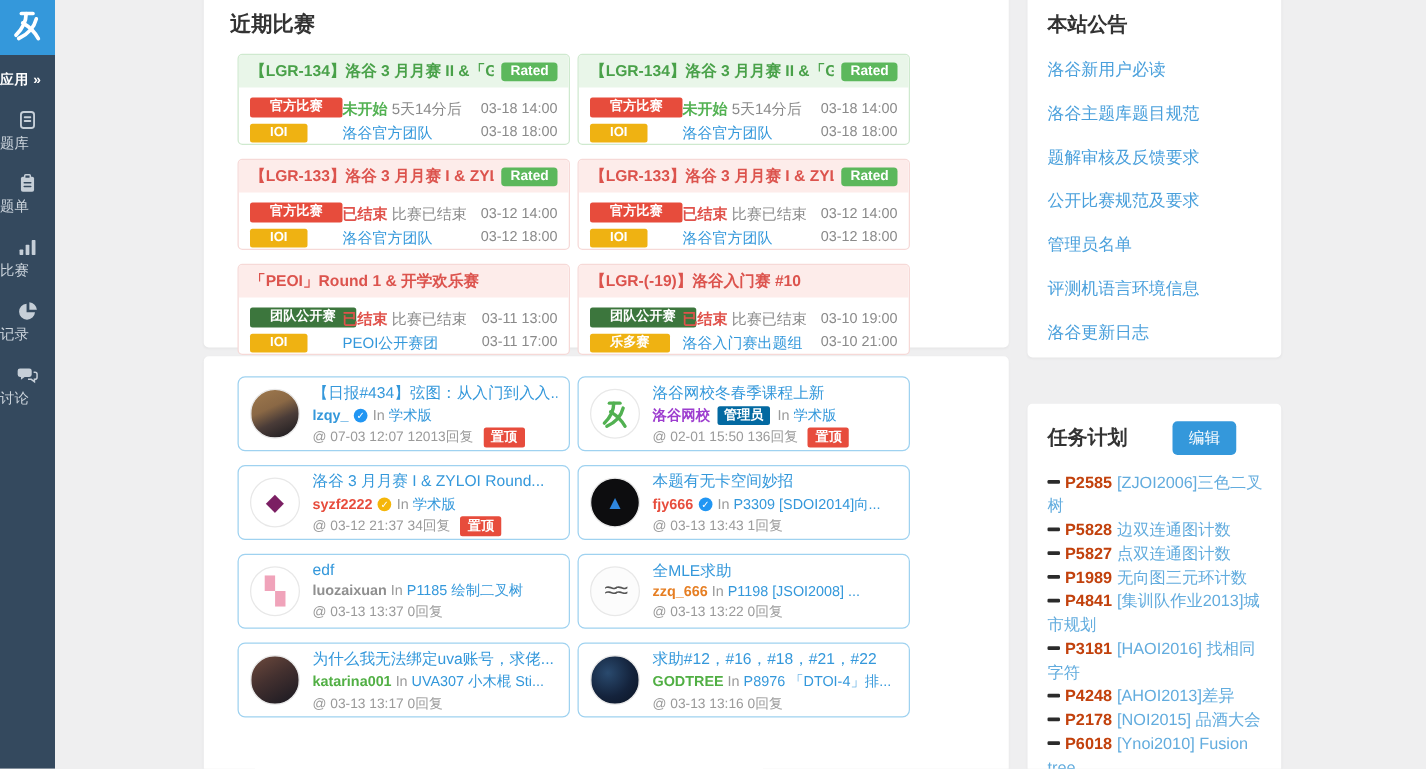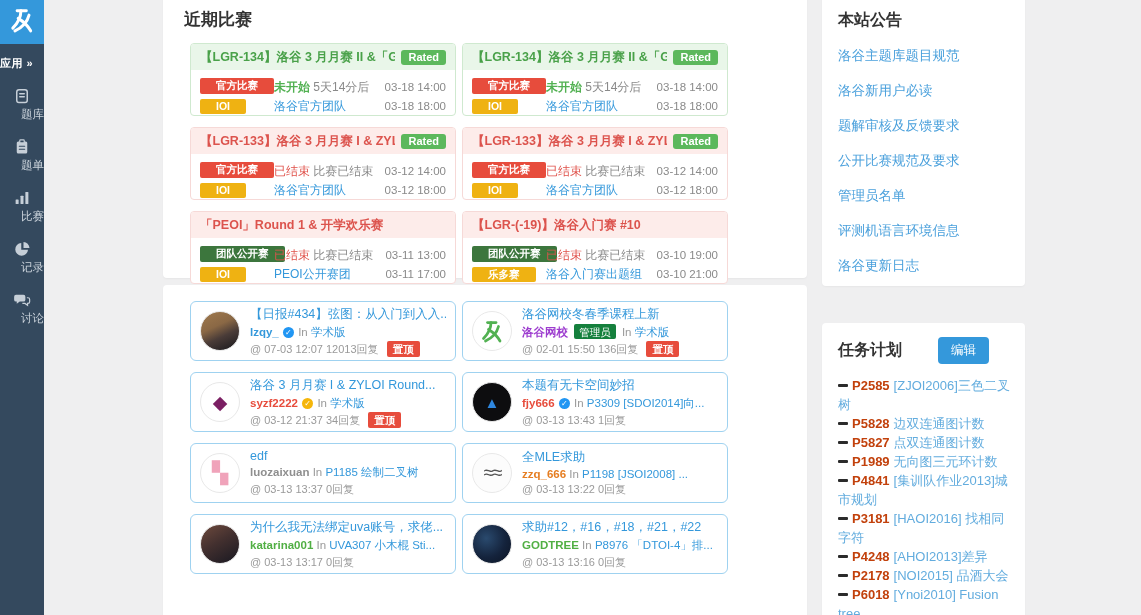--- a/index.html
+++ b/index.html
@@ -8,21 +8,21 @@
     position: relative;
     overflow: hidden;
     background: #efeff0;
     font-family: "Liberation Sans", "DejaVu Sans", sans-serif;
     color: #333;
   }
   
   .sidebar { position:absolute; left:0; top:0; width:44px; height:615px; background:#34495e; z-index:5; }
   .logo-box { width:44px; height:44px; background:#3498db; display:flex; align-items:center; justify-content:center; }
   .apps-row { margin-top:12px; font-size:11px; color:#ffffff; font-weight:bold; letter-spacing:0.5px; }
-  .nav-item { margin-top:16px; text-align:right; color:#cdd5dd; font-size:11.5px; cursor:pointer; }
+  .nav-item { margin-top:16px; text-align:left; color:#cdd5dd; font-size:11.5px; cursor:pointer; }
   .nav-item svg { display:block; margin:0 auto 2px auto; color:#c6cfd8; }
   
   .panel { position:absolute; background:#ffffff; border-radius:4px; box-shadow:0 1px 2px rgba(0,0,0,0.04); }
   .panel-title { font-size:17px; font-weight:bold; color:#333; }
   
   #contest-panel { left:163px; top:-8px; width:644px; height:286px; padding:16px 0 0 21px; }
   #contest-panel .panel-title { margin-bottom:12px; }
   .contest-grid { margin-left:6px; display:grid; grid-template-columns:266px 266px; gap:11px 6px; }
   .contest-card { border:1px solid; border-radius:4px; overflow:hidden; background:#fff; height:73px; }
   .cc-green { border-color:#cfe9cf; }
@@ -33,39 +33,39 @@
   .cc-title { white-space:nowrap; overflow:hidden; max-width:208px; }
   .rated-badge { flex:none; margin-left:6px; background:#5cb85c; color:#fff; font-size:11px; font-weight:bold; border-radius:3px; padding:2px 7px; line-height:1; }
   .cc-body { display:flex; padding:8px 9px 0 9px; font-size:12px; }
   .cc-tags { width:74px; display:flex; flex-direction:column; align-items:flex-start; gap:5px; }
   .tag { color:#fff; font-size:10.5px; font-weight:bold; padding:2px 16px; border-radius:2px; line-height:1.1; white-space:nowrap; }
   .tag-red   { background:#e74c3c; }
   .tag-yellow{ background:#efb212; }
   .tag-dgreen{ background:#3c763d; }
   .cc-mid { flex:1; line-height:19px; white-space:nowrap; }
   .st-upcoming { color:#52b152; font-weight:bold; }
-  .st-ended    { color:#e0524b; font-weight:normal; }
+  .st-ended    { color:#e0524b; font-weight:bold; }
   .st-note { color:#8a8a8a; }
   .host-link { color:#3498db; text-decoration:none; cursor:pointer; }
   .cc-times { width:72px; text-align:right; color:#8a8a8a; line-height:19px; font-size:11.5px; }
   
   #discuss-panel { left:163px; top:285px; width:644px; height:345px; padding:16px 0 0 21px; }
   #discuss-panel .panel-title { margin-bottom:13px; }
   .discuss-grid { margin-left:6px; display:grid; grid-template-columns:266px 266px; gap:11px 6px; }
   .discuss-card { border:1px solid #9fd2f0; border-radius:6px; background:#fff; height:60px; padding:7px 9px; display:flex; gap:10px; align-items:center; overflow:hidden; }
   .avatar { flex:none; width:40px; height:40px; border-radius:50%; display:flex; align-items:center; justify-content:center; overflow:hidden; border:1px solid #e8e8e8; }
   .d-text { flex:1; min-width:0; }
   .d-title { display:block; color:#3498db; font-size:12.5px; white-space:nowrap; overflow:hidden; margin-bottom:2px; text-decoration:none; cursor:pointer; }
   .d-line2 { font-size:11.5px; color:#9a9a9a; white-space:nowrap; margin-bottom:2px; }
   .d-user { font-weight:bold; text-decoration:none; cursor:pointer; }
   .u-blue{color:#3498db} .u-purple{color:#9d3dcf} .u-red{color:#e74c3c}
   .u-gray{color:#8f8f8f} .u-orange{color:#e67e22} .u-green{color:#51af44}
   .chk { display:inline-block; width:11px; height:11px; border-radius:50%; color:#fff; font-size:8px; line-height:11px; text-align:center; vertical-align:1px; margin:0 1px; }
   .chk-blue{background:#2196f3} .chk-orange{background:#f5b60a}
-  .admin-badge { background:#15803d; color:#fff; font-size:10.5px; font-weight:normal; border-radius:2px; padding:1.5px 5px; margin:16px 3px; }
+  .admin-badge { background:#0369a1; color:#fff; font-size:10.5px; font-weight:bold; border-radius:2px; padding:1.5px 5px; margin:16px 3px; }
   .forum-link { color:#3498db; text-decoration:none; cursor:pointer; }
   .d-meta { font-size:11px; color:#9a9a9a; white-space:nowrap; }
   .pin-badge { background:#e74c3c; color:#fff; font-size:10.5px; font-weight:bold; border-radius:2px; padding:2px 6px; margin-left:5px; }
   
   .av-lzqy    { background:linear-gradient(155deg,#a07a4e 0%,#8a6845 38%,#4a3c38 62%,#17171c 100%); }
   .av-luogu   { background:#ffffff; }
   .av-syzf    { background:#ffffff; color:#7b1f63; font-size:19px; }
   .av-fjy     { background:#0d0d0f; color:#2e86de; font-size:15px; }
   .av-luozai  { background:#ffffff; color:#f0a3ba; font-size:21px; }
   .av-zzq     { background:#fcfcfc; color:#555; font-size:19px; letter-spacing:-2px; }
@@ -436,22 +436,22 @@
           <span>@ 03-13 13:16 0回复</span>
         </div>
       </div>
     </div>
 
   </div>
 </div>
 
 <div class="panel" id="announce-panel">
   <h2 class="panel-title">本站公告</h2>
+  <a class="ann-link">洛谷新用户必读</a>
   <a class="ann-link">洛谷主题库题目规范</a>
-  <a class="ann-link">洛谷新用户必读</a>
   <a class="ann-link">题解审核及反馈要求</a>
   <a class="ann-link">公开比赛规范及要求</a>
   <a class="ann-link">管理员名单</a>
   <a class="ann-link">评测机语言环境信息</a>
   <a class="ann-link">洛谷更新日志</a>
 </div>
 
 <div class="panel" id="task-panel">
   <div class="task-head">
     <h2 class="panel-title">任务计划</h2>

